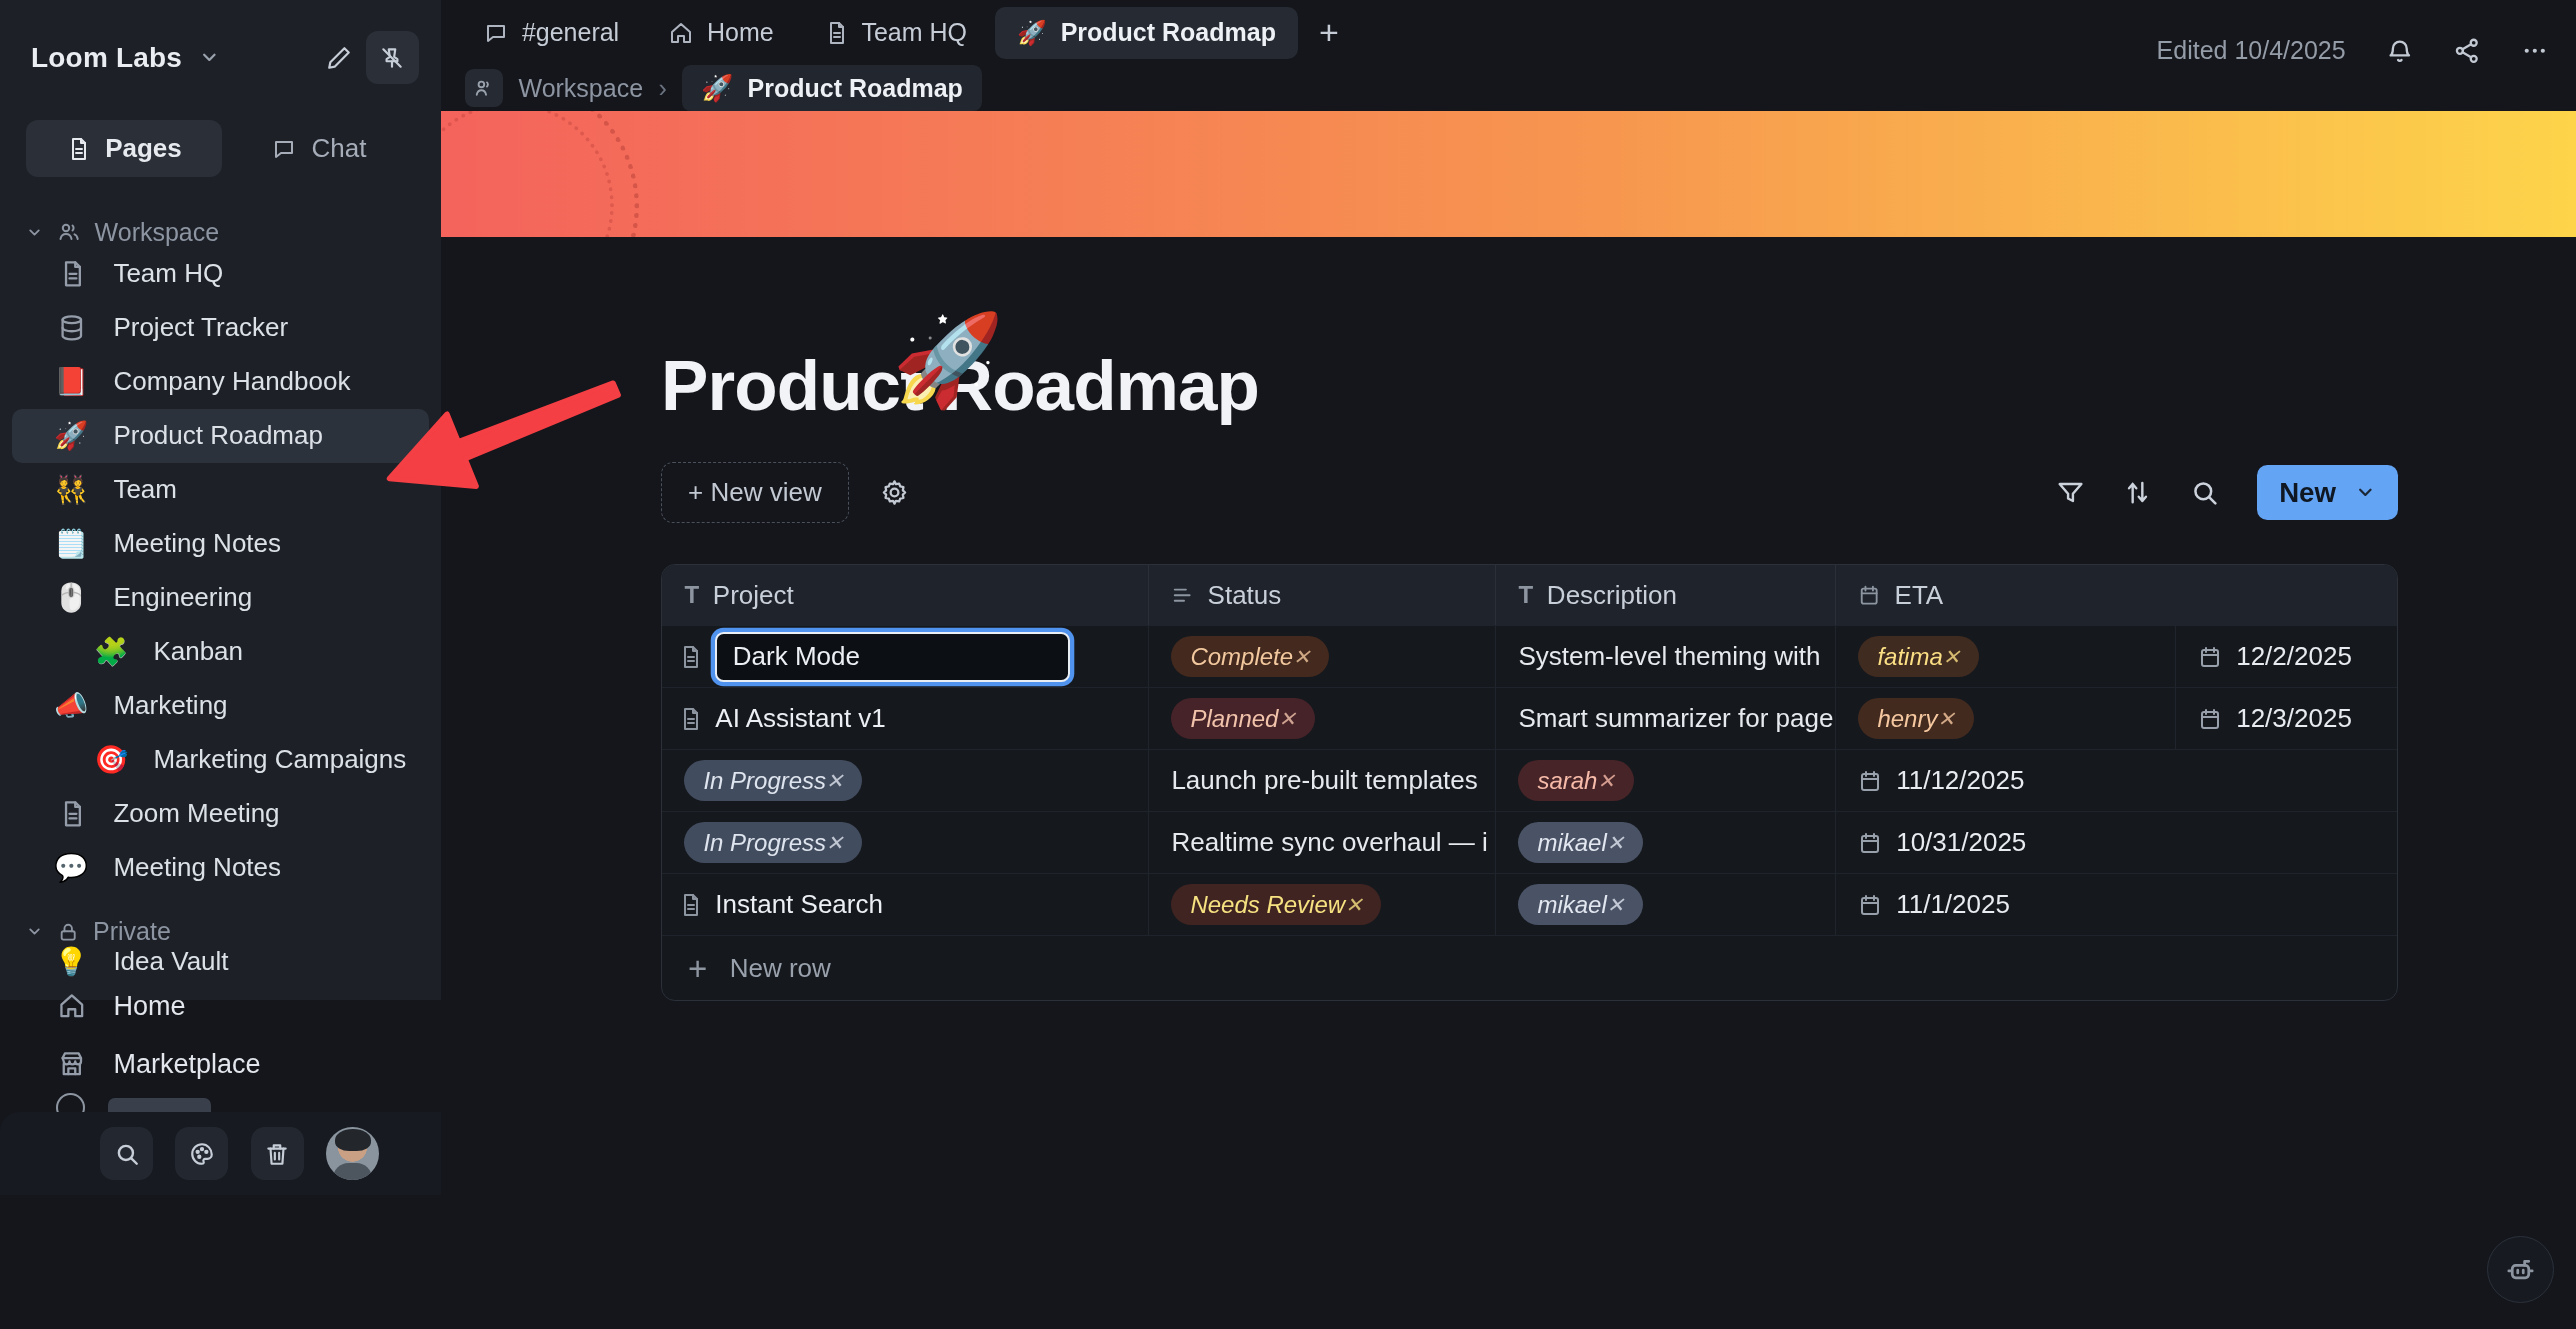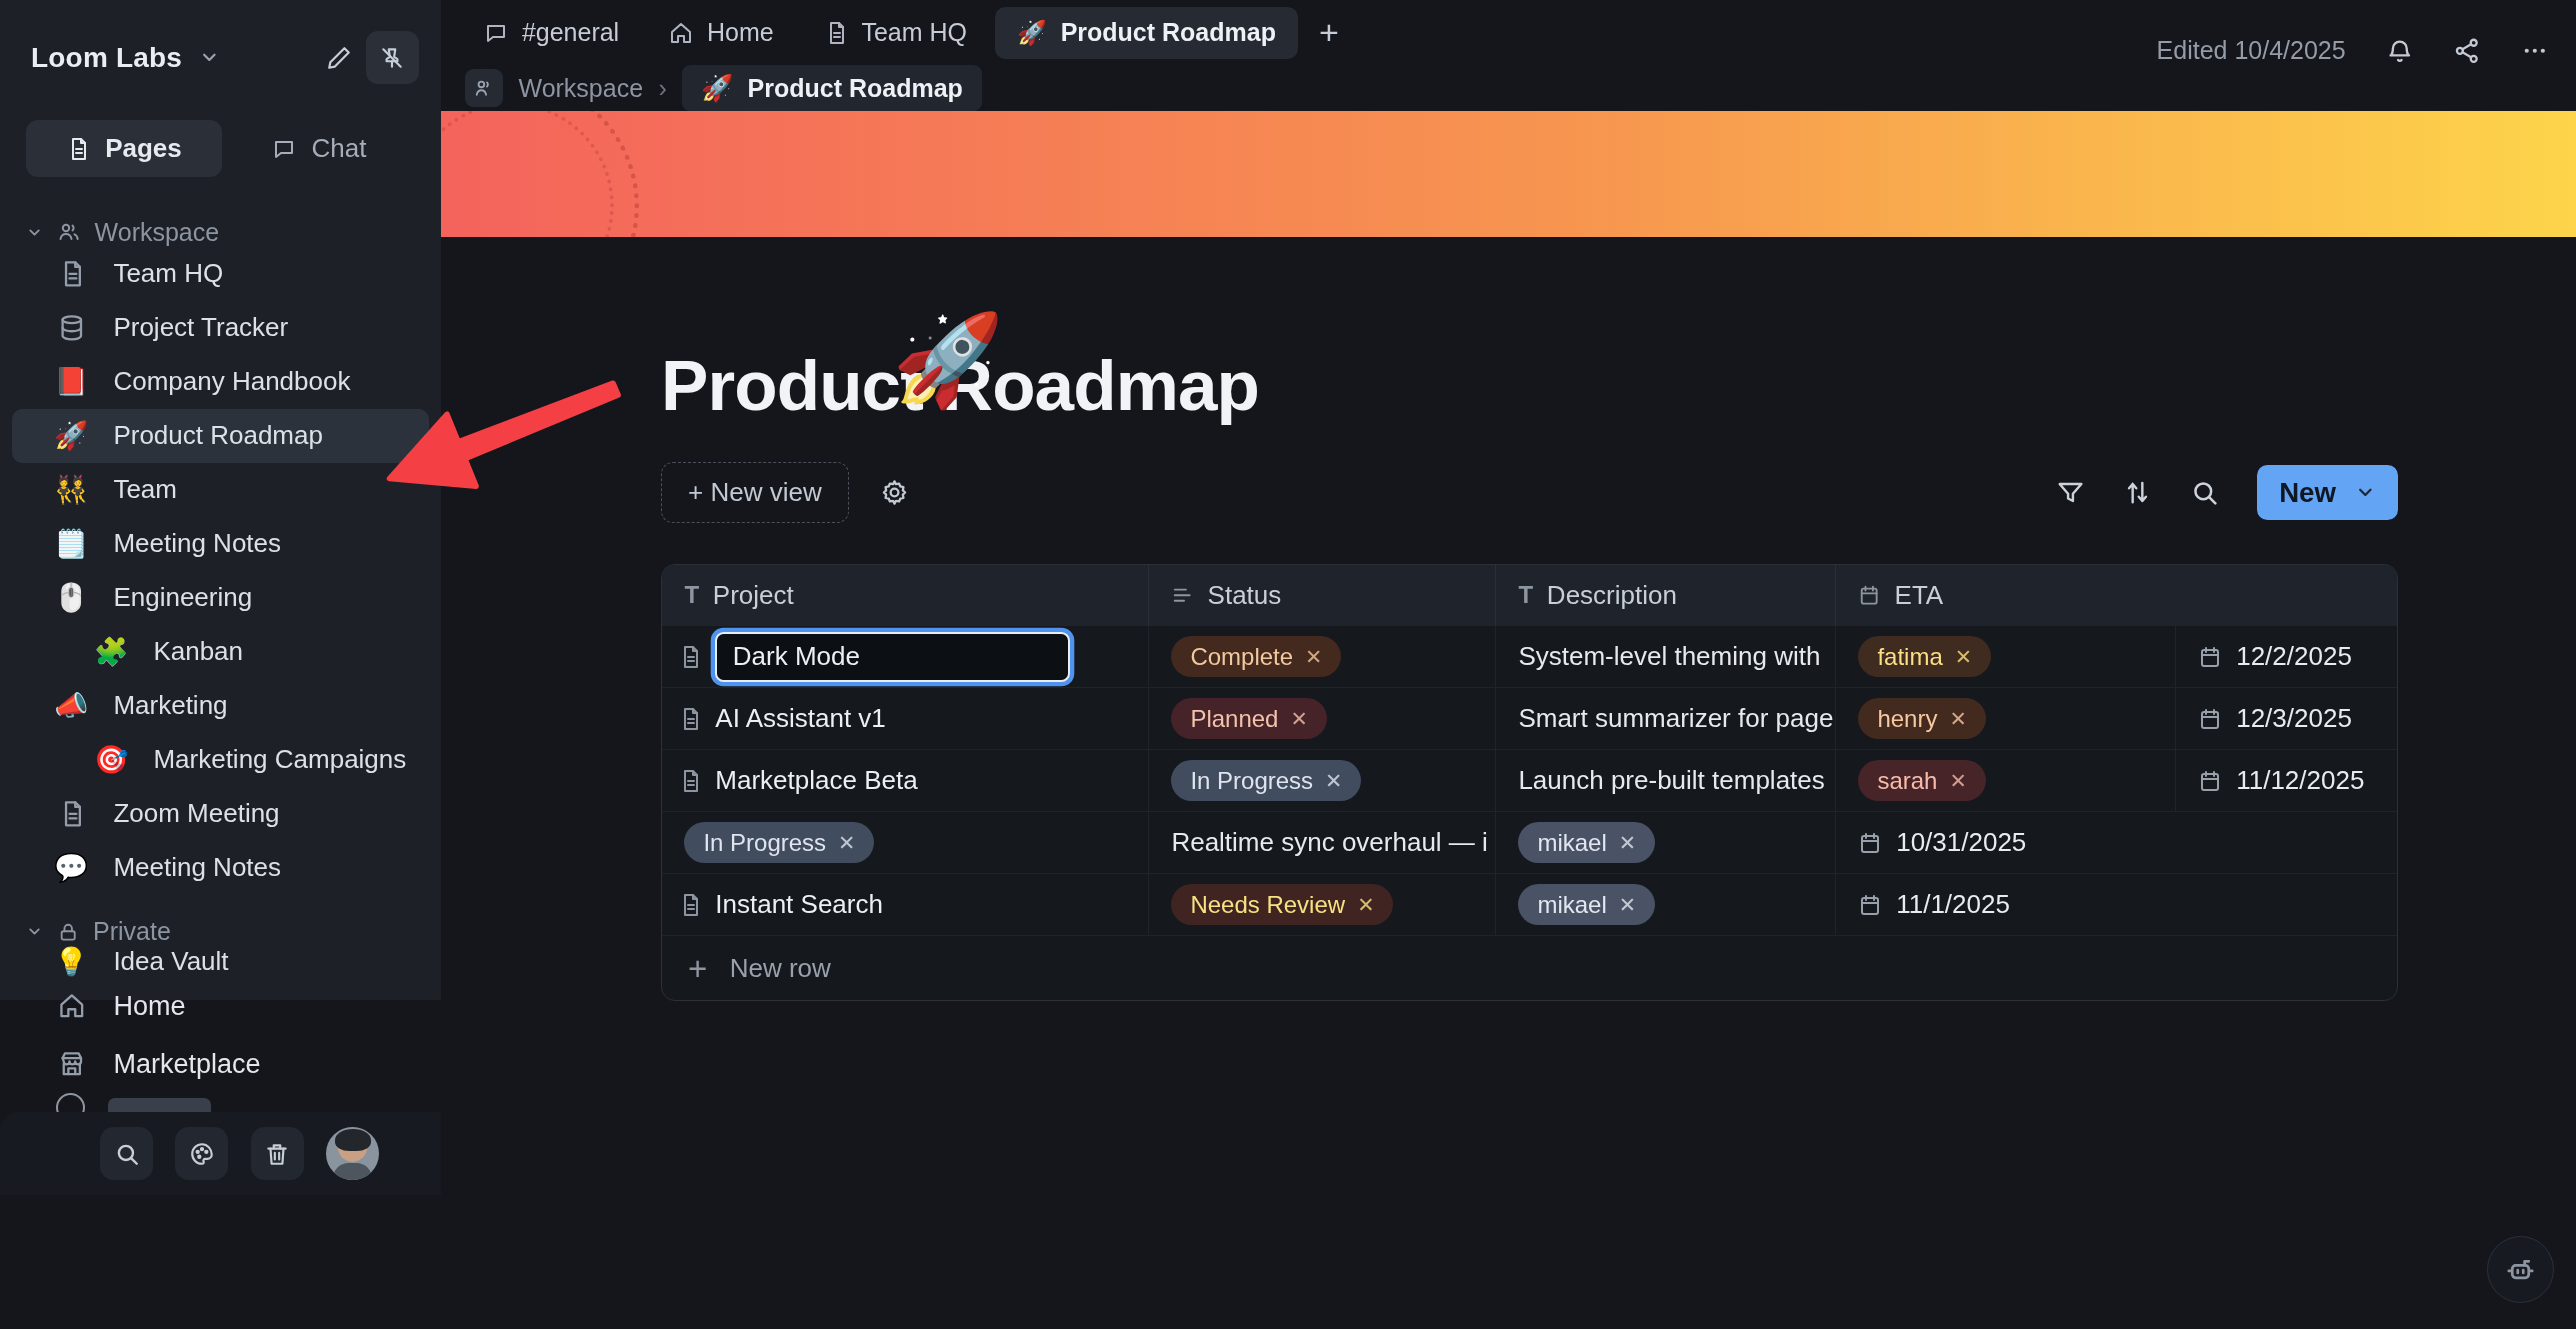--- a/index.html
+++ b/index.html
@@ -76,21 +76,21 @@
   .thead { background:#1f242c; height:60px; }
   .th { display:flex; align-items:center; gap:13.8px; padding-left:22.4px; font-size:26px; color:#c9cfd9; border-right:0.9px solid #2a2f38; }
   .th:last-child { border-right:none; }
   .th .h-ic { color:#8d95a1; display:flex; font-size:24px; font-weight:600; }
   .tr { height:62px; border-top:0.9px solid #1f232b; }
   .td { display:flex; align-items:center; padding-left:22.4px; border-right:0.9px solid #20252d; overflow:hidden; white-space:nowrap; }
   .td:last-child { border-right:none; }
   .td.project { padding-left:15.5px; gap:13.8px; font-size:26px; color:#eceff3; }
   .doc-ic { color:#8d95a1; display:flex; flex:none; }
   .focusbox { display:flex; align-items:center; height:50px; width:355px; background:#0c0f14; border:2.6px solid #e9eef5; box-shadow:0 0 0 4.3px #5093ee; border-radius:8.6px; padding:0 15.5px; font-size:26px; color:#eceff3; }
-  .pill { display:inline-flex; align-items:center; gap:12px; border-radius:860px; padding:6.9px 19px; font-size:24px; white-space:nowrap; }
+  .pill { display:inline-flex; align-items:center; border-radius:860px; padding:6.9px 19px; font-size:24px; white-space:nowrap;font-style:italic; }
   .pill .x { font-size:20.7px; opacity:.8; }
   .td.desc { font-size:26px; color:#e6e9ee; }
   .td.eta { gap:13.8px; font-size:26px; color:#e8ebf0; }
   .cal-ic { color:#98a0ab; display:flex; flex:none; }
   .newrow { height:65px; display:flex; align-items:center; gap:22.4px; padding-left:26px; border-top:0.9px solid #1f232b; color:#99a1ac; font-size:26px; }
   .newrow .plus { font-size:33px; line-height:1; color:#8d95a1; }
 
   
   .arrow-svg { position:absolute; left:0; top:0; z-index:60; pointer-events:none; }
   .robot-fab { position:absolute; right:22.4px; bottom:26px; width:67px; height:67px; border-radius:50%; border:1.7px solid #2b313b; background:#171a20; display:flex; align-items:center; justify-content:center; color:#8d95a1; z-index:40; }
@@ -535,30 +535,20 @@
                 <svg width="24" height="24" viewBox="0 0 24 24" fill="none" stroke="currentColor" stroke-width="2" stroke-linecap="round">
                   <rect x="4" y="5" width="16" height="16" rx="2"></rect>
                   <path d="M8 3v4M16 3v4M4 10h16"></path>
                 </svg>
               </span>
             <span>12/3/2025</span>
           </div>
         </div>
 
         <div class="trow tr">
-          <div class="td project">
-            <span class="doc-ic">
-                <svg width="24" height="24" viewBox="0 0 24 24" fill="none" stroke="currentColor" stroke-width="2" stroke-linecap="round" stroke-linejoin="round">
-                  <path d="M7 2h8l4 4v16H7z"></path>
-                  <path d="M15 2v4h4"></path>
-                  <path d="M10 12h6M10 16h6"></path>
-                </svg>
-              </span>
-            <span>Marketplace Beta</span>
-          </div>
           <div class="td">
             <span class="pill" style="background:#424c5f;color:#dfe5ee">
                 <span>In Progress</span>
                 <span class="x">✕</span>
               </span>
           </div>
           <div class="td desc">Launch pre-built templates</div>
           <div class="td">
             <span class="pill" style="background:#472428;color:#f7bba9">
                 <span>sarah</span>

